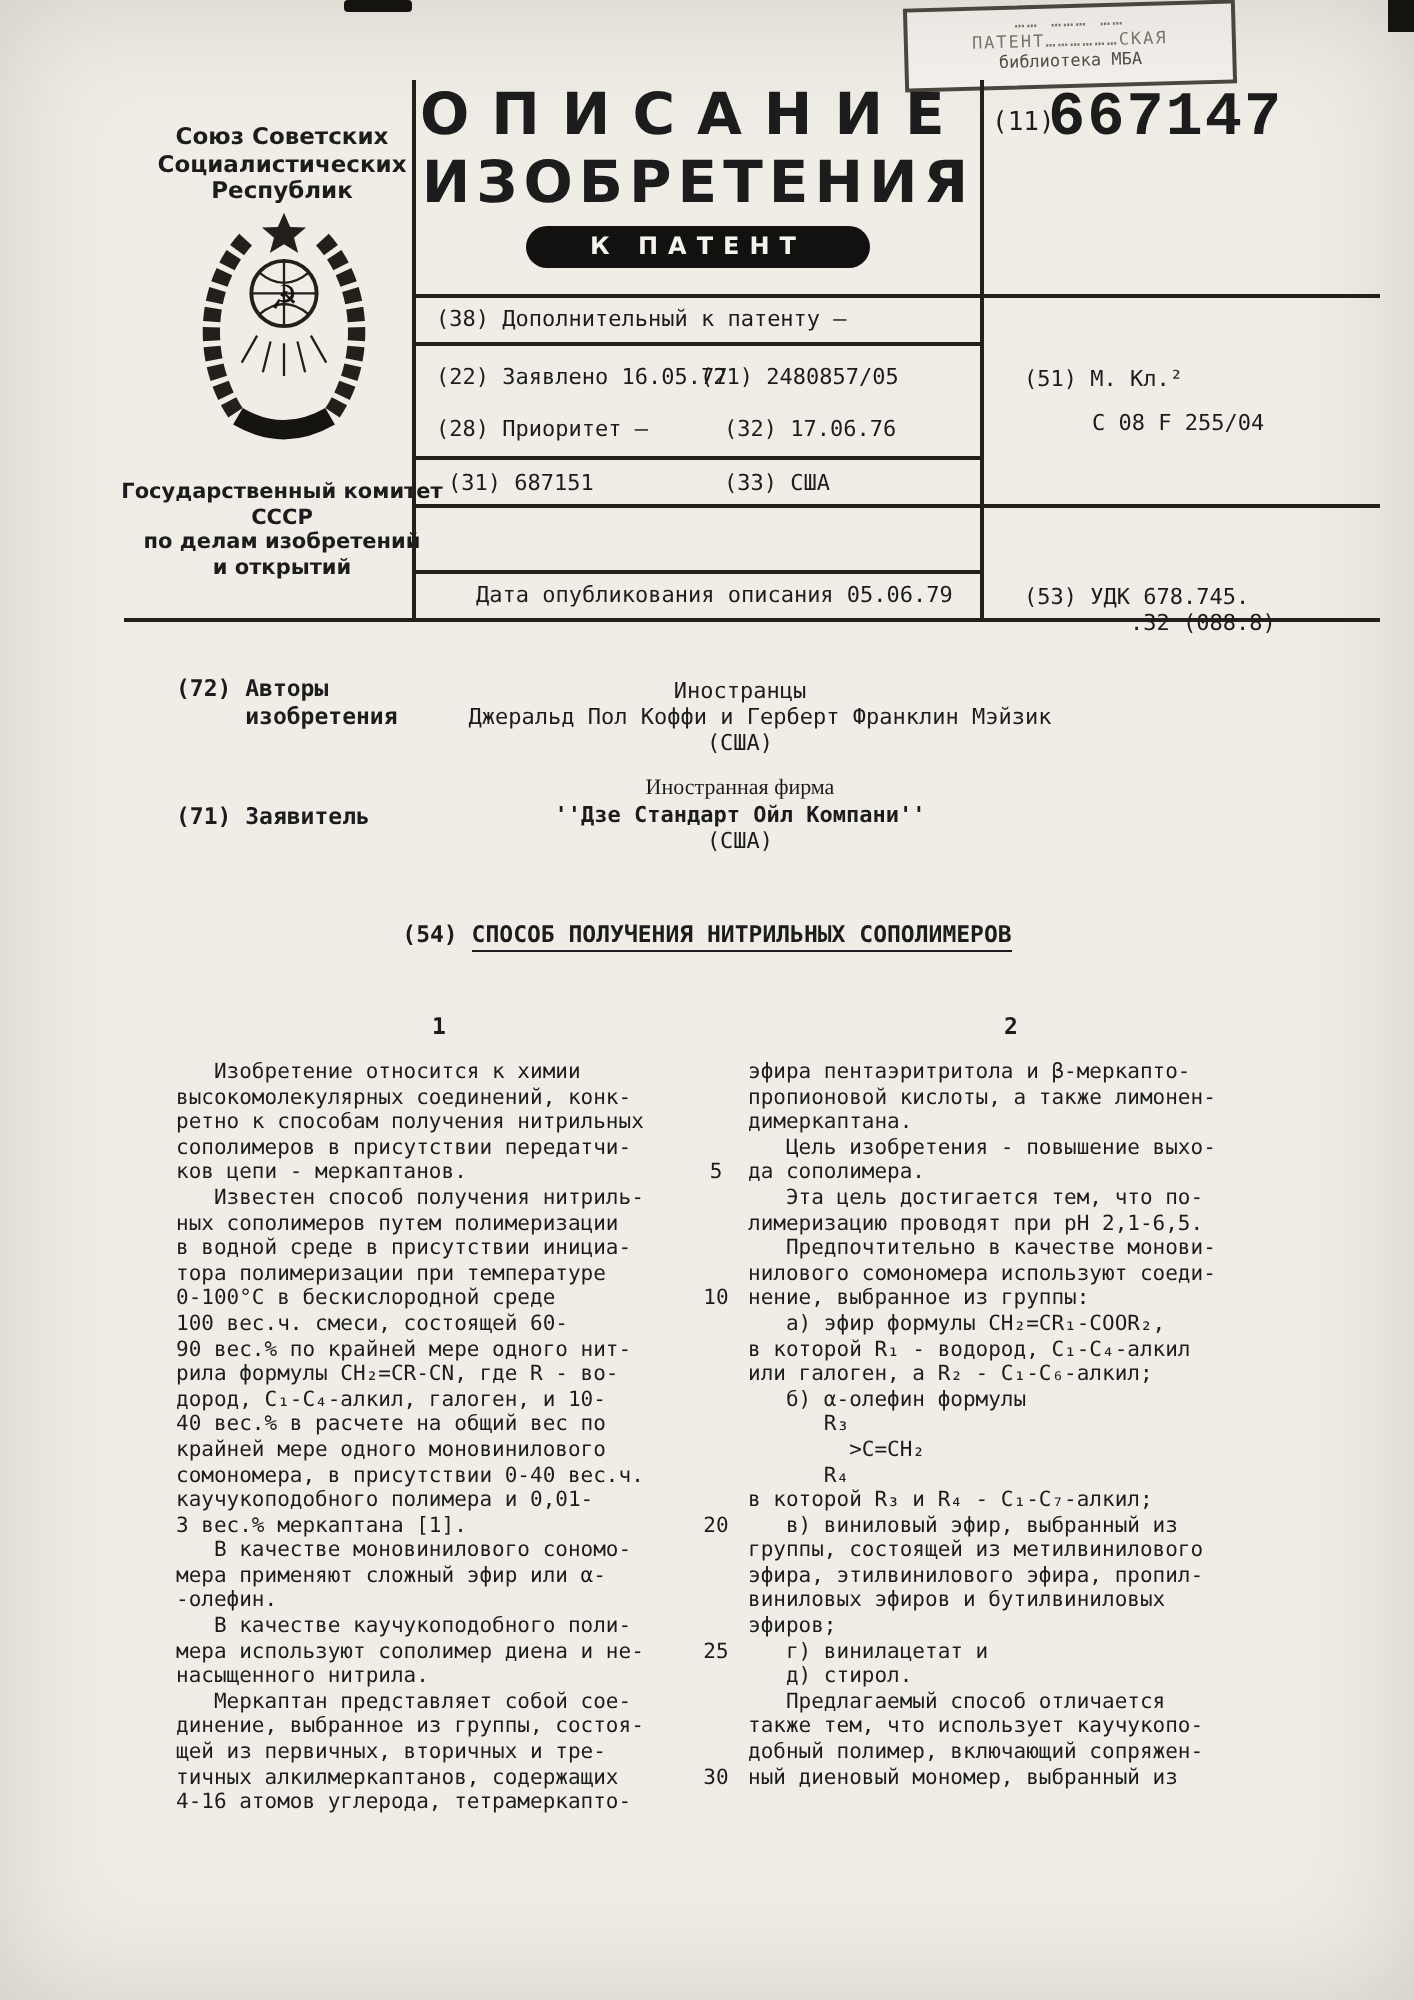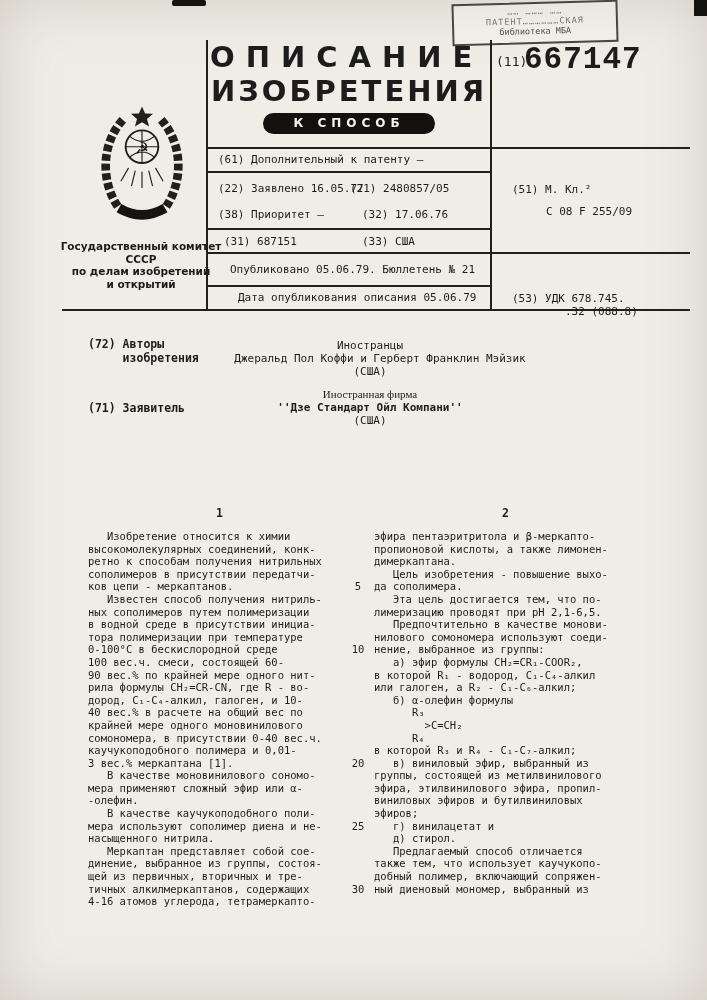--- a/index.html
+++ b/index.html
@@ -61,20 +61,23 @@
 
   <div class="abs smudge-a"></div>
   <div class="abs smudge-b"></div>
 
   <div class="abs stamp">
     <div class="faint">…… ……… ……</div>
     <div class="faint">ПАТЕНТ………………СКАЯ</div>
     <div>библиотека МБА</div>
   </div>
 
+  <div class="abs union pre">Союз Советских
+Социалистических
+Республик</div>
 
   <svg class="abs emblem" width="96" height="120" viewBox="0 0 100 124">
     <path d="M50 2 l3.2 7.4 8.3 .3 -6.3 5.3 2.2 8 -7.4 -4.6 -7.4 4.6 2.2 -8 -6.3 -5.3 8.3 -.3z" fill="#23201c"></path>
     <ellipse cx="50" cy="44" rx="17" ry="17" fill="none" stroke="#23201c" stroke-width="2"></ellipse>
     <path d="M33 44 h34 M50 27 v34 M37 33 q13 11 26 0 M37 55 q13 -11 26 0" stroke="#23201c" stroke-width="1.2" fill="none"></path>
     <text x="50" y="52" font-size="20" text-anchor="middle" fill="#161411">☭</text>
     <path d="M36 66 l-8 14 M43 69 l-4 16 M50 70 v17 M57 69 l4 16 M64 66 l8 14" stroke="#23201c" stroke-width="1.2"></path>
     <path d="M30 16 C8 40 6 80 26 108" stroke="#23201c" stroke-width="9" fill="none" stroke-dasharray="7 3"></path>
     <path d="M70 16 C92 40 94 80 74 108" stroke="#23201c" stroke-width="9" fill="none" stroke-dasharray="7 3"></path>
     <path d="M26 108 Q50 122 74 108" stroke="#161411" stroke-width="10" fill="none"></path>
@@ -89,50 +92,54 @@
   <div class="vline" style="left:490px;top:40px;height:270px;"></div>
   <div class="hline" style="left:207px;top:147px;width:483px;"></div>
   <div class="hline" style="left:207px;top:171px;width:283px;"></div>
   <div class="hline" style="left:207px;top:228px;width:283px;"></div>
   <div class="hline" style="left:207px;top:252px;width:483px;"></div>
   <div class="hline" style="left:207px;top:285px;width:283px;"></div>
   <div class="hline" style="left:62px;top:309px;width:628px;"></div>
 
   <div class="abs t1">ОПИСАНИЕ</div>
   <div class="abs t2">ИЗОБРЕТЕНИЯ</div>
-  <div class="abs pill">К СПОСОБ</div>
-
-  <div class="abs fld" style="left:218px;top:153px;">(61) Дополнительный к патенту  —</div>
+  <div class="abs pill">К ПАТЕНТ</div>
+
+  <div class="abs fld" style="left:218px;top:153px;">(38) Дополнительный к патенту  —</div>
   <div class="abs fld" style="left:218px;top:182px;">(22) Заявлено  16.05.77</div>
   <div class="abs fld" style="left:350px;top:182px;">(21) 2480857/05</div>
-  <div class="abs fld" style="left:218px;top:208px;">(38) Приоритет      —</div>
+  <div class="abs fld" style="left:218px;top:208px;">(28) Приоритет      —</div>
   <div class="abs fld" style="left:362px;top:208px;">(32) 17.06.76</div>
   <div class="abs fld" style="left:224px;top:235px;">(31)   687151</div>
   <div class="abs fld" style="left:362px;top:235px;">(33)   США</div>
-  <div class="abs fld" style="left:230px;top:263px;">Опубликовано  05.06.79.  Бюллетень  № 21</div>
   <div class="abs fld" style="left:238px;top:291px;">Дата опубликования описания  05.06.79</div>
 
   <div class="abs code11">(11)</div>
   <div class="abs docnum">667147</div>
   <div class="abs fld" style="left:512px;top:183px;">(51) М. Кл.²</div>
-  <div class="abs fld" style="left:546px;top:205px;">C 08 F 255/09</div>
+  <div class="abs fld" style="left:546px;top:205px;">C 08 F 255/04</div>
   <div class="abs fld pre" style="left:512px;top:261px;margin-top:31px;">(53) УДК 678.745.
         .32 (088.8)</div>
 
   <div class="abs lbl pre" style="left:88px;top:337px;">(72) Авторы
      изобретения</div>
   <div class="abs centerblock" style="left:160px;top:352px;width:440px;">Джеральд Пол Коффи и Герберт Франклин Мэйзик</div>
   <div class="abs centerblock" style="left:210px;top:339px;width:320px;">Иностранцы</div>
   <div class="abs centerblock" style="left:210px;top:365px;width:320px;">(США)</div>
 
   <div class="abs lbl" style="left:88px;top:401px;">(71) Заявитель</div>
   <div class="abs centerblock" style="left:210px;top:388px;width:320px;font-family:Liberation Serif, serif;">Иностранная фирма</div>
   <div class="abs centerblock" style="left:210px;top:401px;width:320px;font-weight:bold;">''Дзе Стандарт Ойл Компани''</div>
   <div class="abs centerblock" style="left:210px;top:414px;width:320px;">(США)</div>
 
+  <div class="abs title54">
+    <span>(54)</span>
+    <span> </span>
+    <span class="utext">СПОСОБ ПОЛУЧЕНИЯ НИТРИЛЬНЫХ СОПОЛИМЕРОВ</span>
+  </div>
 
   <div class="abs colhead" style="left:216px;top:506px;">1</div>
   <div class="abs colhead" style="left:502px;top:506px;">2</div>
 
   <div class="abs bodycol" style="left:88px;top:530px;width:268px;">   Изобретение относится к химии
 высокомолекулярных соединений, конк-
 ретно к способам получения нитрильных
 сополимеров в присутствии передатчи-
 ков цепи - меркаптанов.
    Известен способ получения нитриль-

